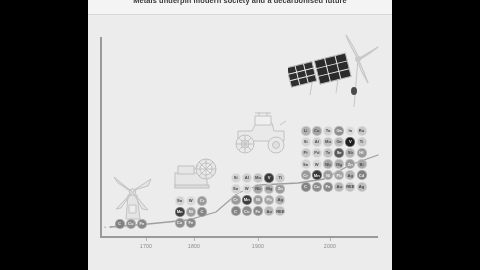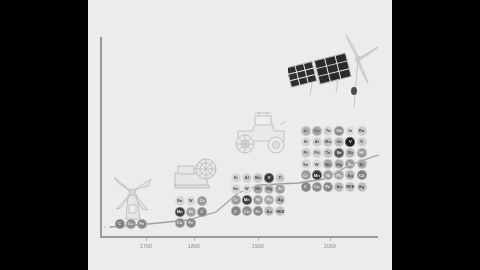--- a/index.html
+++ b/index.html
@@ -58,20 +58,23 @@
 
 <div id="frame">
 
   <div class="bar inner-l"></div>
   <div class="bar inner-r"></div>
   <div class="bar left"></div>
   <div class="bar right"></div>
 
   <div id="slide">
 
+    <div id="title-band">
+      <div id="title">Metals underpin modern society and a decarbonised future</div>
+    </div>
 
     <div id="plot">
 
       <div id="yaxis"></div>
       <div id="xaxis"></div>
 
       <div class="dots">• • •</div>
 
       <svg id="trend" viewBox="0 0 304 255" preserveAspectRatio="none">
         <path d="M 22 212 L 60 209 L 100 205 L 128 197 L 150 178 L 172 170 L 210 168 L 236 164 L 262 150 L 290 140" fill="none" stroke="#9f9f9f" stroke-width="1.3" stroke-linecap="round"></path>

